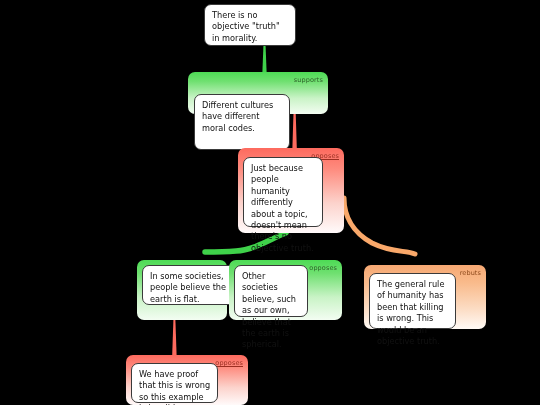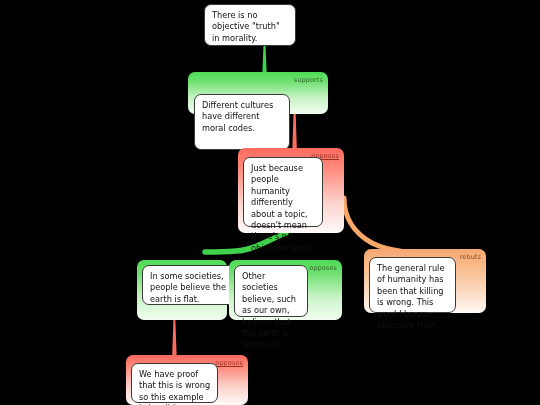--- a/index.html
+++ b/index.html
@@ -90,21 +90,21 @@
     </div>
   </div>
 
   <div class="panel green" style="left:229px;top:260px;width:113px;height:60px;">
     <span class="reltag">opposes</span>
     <div class="card" style="left:5px;top:5px;width:74px;height:52px;">
       <span>Other societies believe, such as our own, believe that the earth is spherical.</span>
     </div>
   </div>
 
-  <div class="panel orange" style="left:364px;top:249px;width:122px;height:64px;">
+  <div class="panel orange" style="left:364px;top:265px;width:122px;height:64px;">
     <span class="reltag">rebuts</span>
     <div class="card" style="left:5px;top:8px;width:87px;height:56px;">
       <span>The general rule of humanity has been that killing is wrong. This would be an objective truth.</span>
     </div>
   </div>
 
   <div class="panel red" style="left:126px;top:355px;width:122px;height:50px;">
     <span class="reltag">opposes</span>
     <div class="card" style="left:5px;top:8px;width:87px;height:40px;">
       <span>We have proof that this is wrong so this example is invalid.</span>

